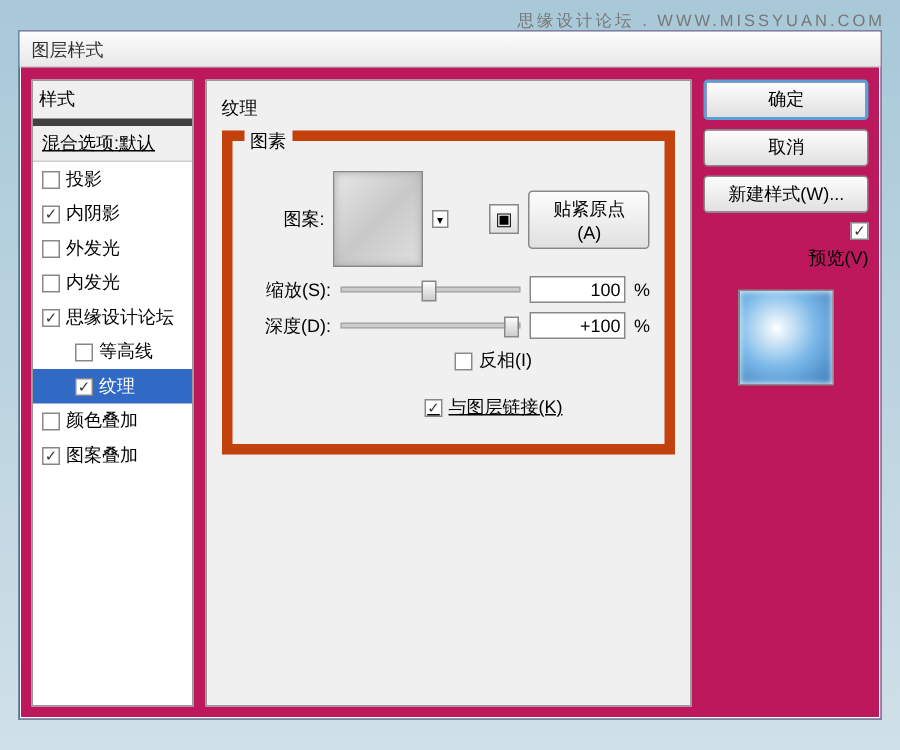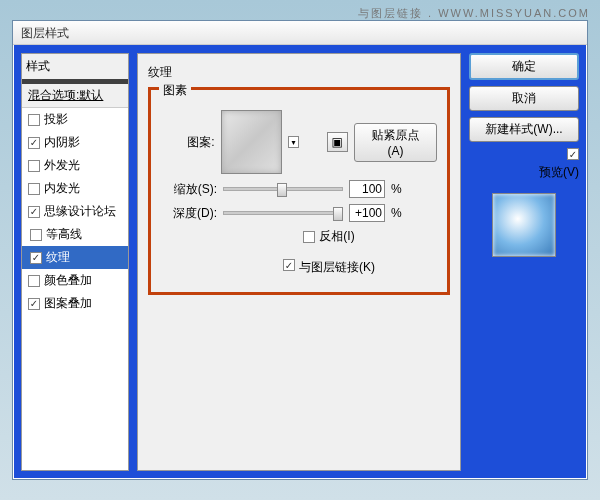--- a/index.html
+++ b/index.html
@@ -1,51 +1,51 @@
 <!DOCTYPE html>
 <html><head>
 <meta charset="utf-8">
 <style>
 * { box-sizing: border-box; margin: 0; padding: 0; font-family: "Microsoft YaHei", SimSun, sans-serif; font-size: 12px; }
 body { background: linear-gradient(#a8c8d8, #d0e0e8); width: 600px; height: 500px; position: relative; }
 .watermark { position: absolute; top: 6px; right: 10px; color: #777; font-size: 11px; letter-spacing: 2px; }
-.dialog { position: absolute; top: 20px; left: 12px; width: 576px; height: 460px; background: #1d4ed8; border: 1px solid #6b8aa8; box-shadow: 0 0 0 1px #fff inset; }
+.dialog { position: absolute; top: 20px; left: 12px; width: 576px; height: 460px; background: #be185d; border: 1px solid #6b8aa8; box-shadow: 0 0 0 1px #fff inset; }
 .titlebar { height: 24px; background: linear-gradient(#fdfdfd, #e8e8e8); border-bottom: 1px solid #ccc; padding: 4px 8px; color: #333; }
 .body { display: flex; padding: 8px; gap: 8px; height: calc(100% - 24px); }
 .styles-panel { width: 108px; border: 1px solid #999; background: #fff; display: flex; flex-direction: column; }
 .styles-header { background: #f0f0f0; border-bottom: 5px solid #404040; text-align: left; padding: 4px; }
 .style-item { padding: 3px 6px; display: flex; align-items: center; gap: 4px; cursor: pointer; }
 .style-item.blend { background: #f0f0f0; border-bottom: 1px solid #ccc; text-decoration: underline; }
-.style-item.sub { padding-left: 8px; }
+.style-item.sub { padding-left: 28px; }
 .style-item.selected { background: #316ac5; color: #fff; }
 .chk { width: 12px; height: 12px; border: 1px solid #888; background: #fff; display: inline-flex; align-items: center; justify-content: center; font-size: 10px; color: #333; }
 .chk.checked::after { content: "✓"; }
 .center-panel { flex: 1; border: 1px solid #999; background: #f0f0f0; padding: 10px; position: relative; }
-.fieldset { position: relative; border: 3px solid #c2410c; padding: 14px 10px 10px; }
+.fieldset { position: relative; border: 7px solid #c2410c; padding: 14px 10px 10px; }
 .fieldset .legend { position: absolute; top: -8px; left: 8px; background: #f0f0f0; padding: 0 4px; }
 .section-title { margin-bottom: 6px; }
 .row { display: flex; align-items: center; gap: 6px; margin: 6px 0; }
 .row label { width: 56px; text-align: right; }
 .pattern-thumb { width: 64px; height: 64px; border: 1px solid #888; background: linear-gradient(135deg,#e8e8e8,#c8c8c8,#e0e0e0); box-shadow: inset 0 0 6px #aaa; }
 .dropdown-arrow { width: 12px; height: 12px; border: 1px solid #888; background: #fff; display: inline-flex; align-items: center; justify-content: center; font-size: 8px; }
 .small-btn { width: 22px; height: 20px; border: 1px solid #888; background: linear-gradient(#fdfdfd,#e0e0e0); display: inline-flex; align-items: center; justify-content: center; }
 .btn { border: 1px solid #888; background: linear-gradient(#fdfdfd,#e0e0e0); padding: 3px 10px; border-radius: 3px; cursor: pointer; }
 .slider { width: 120px; height: 4px; background: #ccc; border: 1px solid #aaa; position: relative; }
 .slider .thumb { position: absolute; top: -5px; width: 10px; height: 14px; background: linear-gradient(#fdfdfd,#ccc); border: 1px solid #888; }
-.num-input { width: 36px; height: 18px; border: 1px solid #888; background: #fff; text-align: right; padding: 0 2px; }
+.num-input { width: 64px; height: 18px; border: 1px solid #888; background: #fff; text-align: right; padding: 0 2px; }
 .right-panel { width: 110px; display: flex; flex-direction: column; gap: 6px; align-items: stretch; }
 .right-panel .btn { text-align: center; }
 .default-btn { border: 2px solid #5a9fd6; }
 .preview-box { width: 64px; height: 64px; border: 1px solid #888; margin: 6px auto; background: radial-gradient(circle at 40% 40%, #fff, #7ab8e8, #3a7ab8); box-shadow: inset 0 0 4px #fff; }
 .preview-row { display: flex; align-items: flex-end; gap: 4px; padding-left: 8px; flex-direction: column; }
 </style>
 </head>
 <body>
 
-<div class="watermark">与图层链接 . WWW.MISSYUAN.COM</div>
+<div class="watermark">思缘设计论坛 . WWW.MISSYUAN.COM</div>
 
 <div class="dialog">
   <div class="titlebar">图层样式</div>
   <div class="body">
     <div class="styles-panel">
       <div class="styles-header">样式</div>
       <div class="style-item blend">混合选项:默认</div>
       <div id="styles-container">
           <div class="style-item">
             <span class="chk"></span>
@@ -112,21 +112,21 @@
               <div class="thumb" style="left:92%"></div>
             </div>
           <input class="num-input" value="+100" style="">
           <span>%</span>
         </div>
         <div class="row" style="padding-left:60px; gap:14px;flex-direction:column;">
           <span style="display:flex;align-items:center;gap:4px;">
             <span class="chk"></span>
             <span>反相(I)</span>
           </span>
-          <span style="display:flex;gap:4px;">
+          <span style="display:flex;align-items:center;gap:4px;text-decoration:underline;">
             <span class="chk checked"></span>
             <span>与图层链接(K)</span>
           </span>
         </div>
       </div>
     </div>
 
     <div class="right-panel">
       <button class="btn default-btn">确定</button>
       <button class="btn">取消</button>

